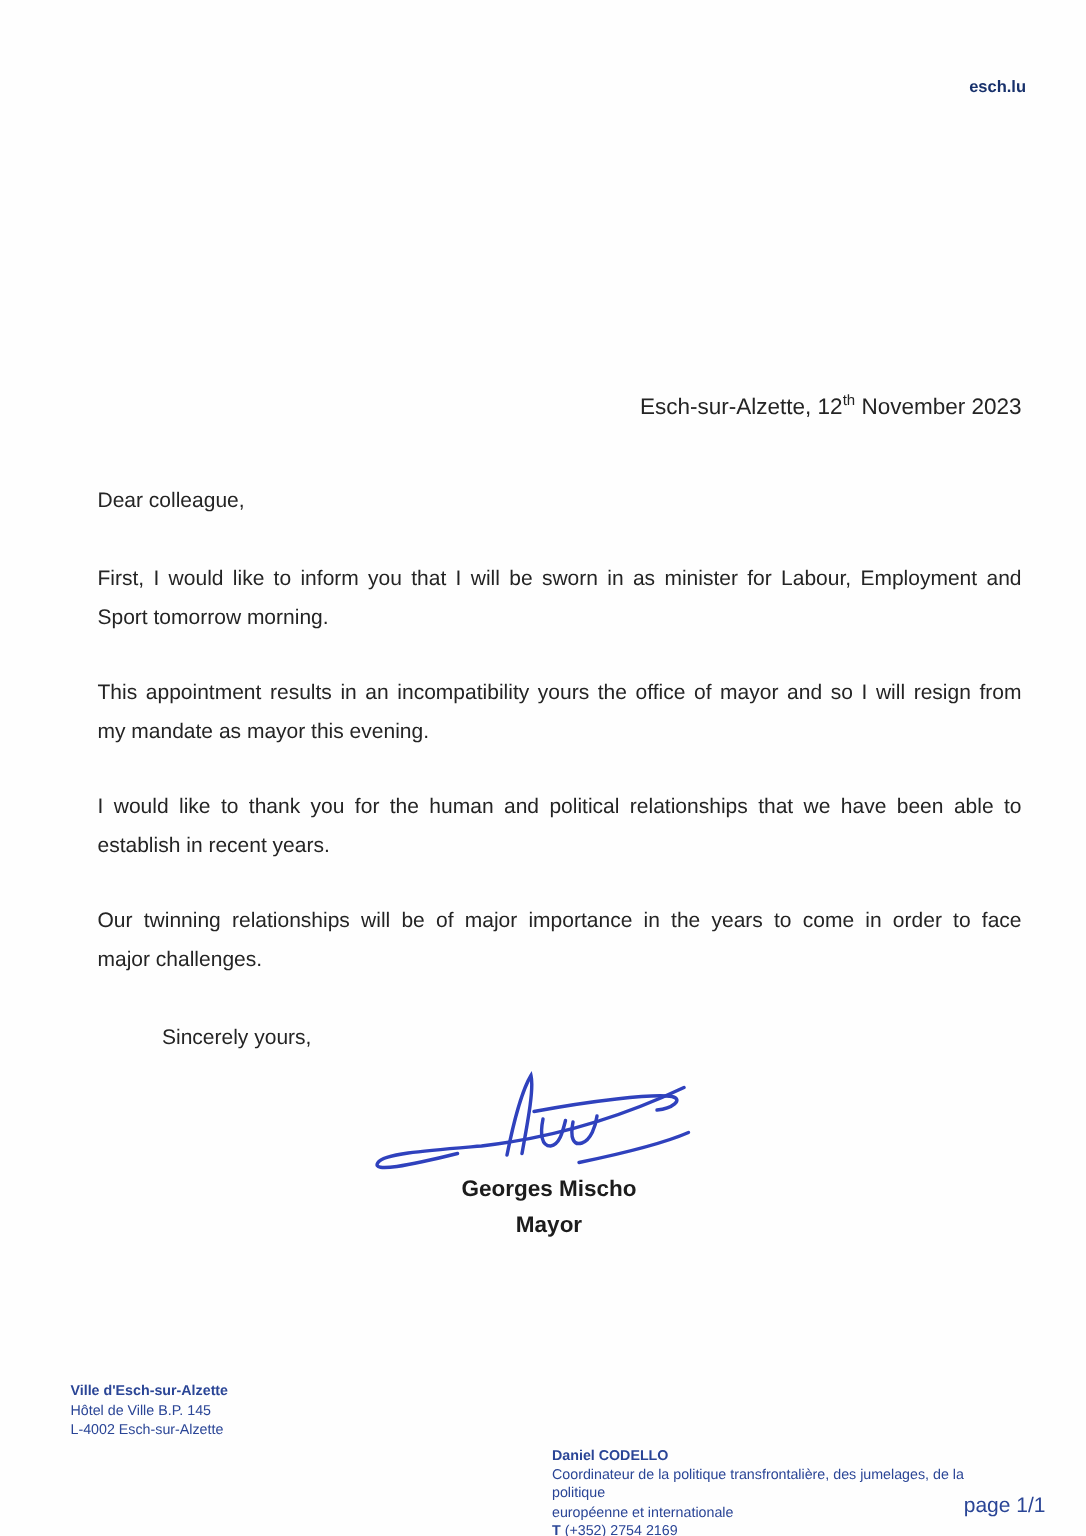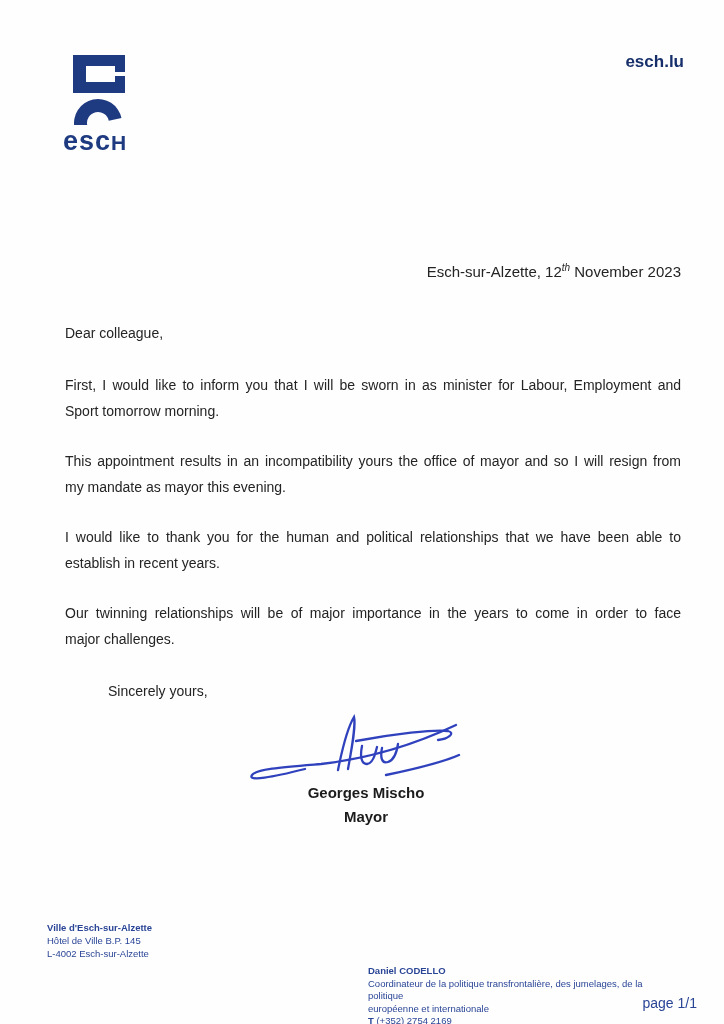--- a/index.html
+++ b/index.html
@@ -25,28 +25,28 @@
     margin-top:3px;
     color:var(--navy);
     font-weight:600;
     letter-spacing:1px;
     line-height:1;
   }
   .wordmark .wm-main{font-size:27px;}
   .wordmark .wm-cap{font-size:21px;}
   .site{
     position:absolute;right:40px;top:52px;
-    color:#17306b;font-weight:bold;font-size:17px;text-align:center;
+    color:#17306b;font-weight:bold;font-size:11px;text-align:center;
   }
   
   .dateline{
     position:absolute;right:43px;top:262px;
     font-size:15px;color:var(--ink);
   }
-  .dateline sup{font-size:10px;font-style:italic;}
+  .dateline sup{font-size:10px;}
   .content{
     position:absolute;left:65px;right:43px;top:320px;
     font-size:14px;color:var(--ink);line-height:26px;
   }
   .salutation{margin-bottom:26px;}
   .para{margin-bottom:24px;}
   .jline{ 
     text-align:justify;
     text-align-last:justify;
     white-space:nowrap;
@@ -72,39 +72,20 @@
   .page-indicator{
     position:absolute;right:27px;top:995px;
     color:var(--footer-blue);font-size:14px;
   }
 </style>
 </head>
 <body>
 
 <div class="page">
 
-  <div class="brand">
-    <svg class="icon" width="56" height="70" viewBox="0 0 56 70" aria-hidden="true">
-      <g fill="#1e3a80">
-
-        <rect x="2" y="0" width="13" height="38"></rect>
-        <rect x="15" y="0" width="39" height="11"></rect>
-        <rect x="44" y="11" width="10" height="6"></rect>
-        <rect x="15" y="27" width="39" height="11"></rect>
-        <rect x="44" y="21" width="10" height="6"></rect>
-
-        <g transform="translate(0,42) rotate(-12 27 26)">
-          <path d="M3,26 A24,24 0 0 1 51,26 L38,26 A11,11 0 0 0 16,26 Z"></path>
-        </g>
-      </g>
-    </svg>
-    <div class="wordmark">
-      <span class="wm-main">esc</span><span class="wm-cap">H</span>
-    </div>
-  </div>
 
   <div class="site">esch.lu</div>
 
   <div class="dateline"><span>Esch-sur-Alzette, 12</span><sup>th</sup><span> November 2023</span></div>
 
   <div class="content">
     <div class="salutation">Dear colleague,</div>
 
     <div class="para">
       <div class="jline">First, I would like to inform you that I will be sworn in as minister for Labour, Employment and</div>

